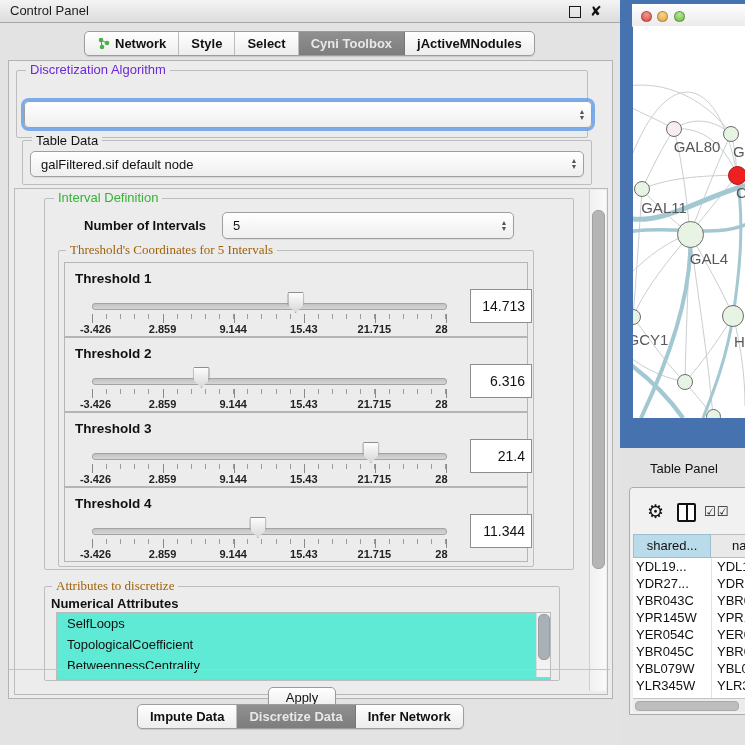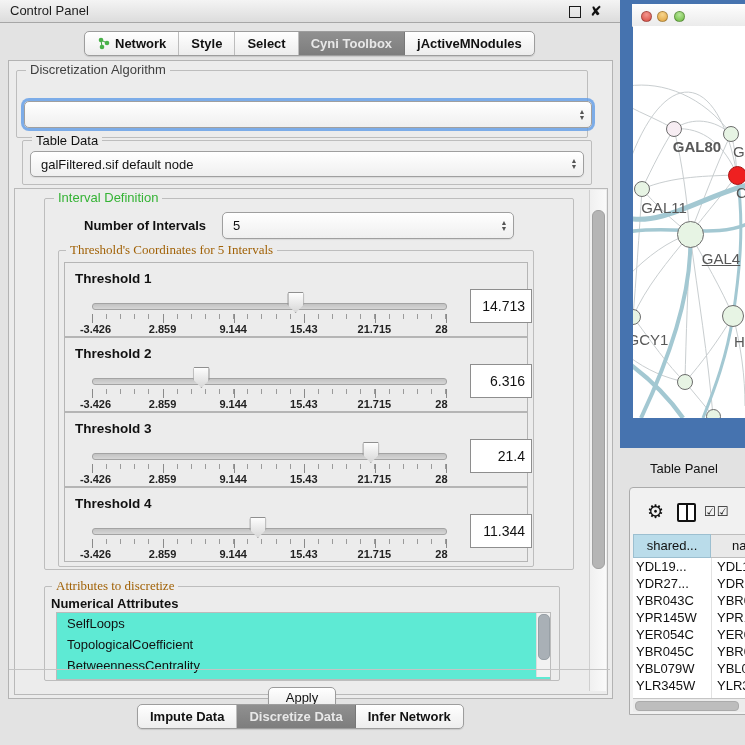--- a/index.html
+++ b/index.html
@@ -12,21 +12,21 @@
   .titlebar .t{position:absolute;left:10px;top:0;line-height:22px;color:#1c1c1c;}
   .float-ic{left:569px;top:6px;width:10px;height:10px;border:1.5px solid #1a1a1a;background:transparent;}
   .close-ic{left:590px;top:3px;font-weight:bold;font-size:14px;color:#111;}
   .seg{display:flex;border:1px solid #9d9d9d;border-radius:5px;overflow:hidden;background:linear-gradient(#ffffff,#ededed);height:23px;box-shadow:0 1px 1px rgba(0,0,0,.12);}
   .seg .tab{padding:0 12px;line-height:23px;font-weight:bold;border-right:1px solid #bdbdbd;color:#111;display:flex;align-items:center;gap:5px;white-space:nowrap;}
   .seg .tab:last-child{border-right:none;}
   .seg .tab.sel{background:linear-gradient(#909090,#7d7d7d);color:#e8e8e8;border-right-color:#777;}
   .main-panel{left:8px;top:60px;width:603px;height:637px;background:#ececec;border:1px solid #b3b3b3;}
   .groupbox{border:1px solid #bdbdbd;border-radius:2px;}
   .grouplabel{position:absolute;background:#ececec;padding:0 4px;line-height:14px;white-space:nowrap;}
-  .g-green{color:#35b335;} .g-blue{color:#a16207;font-family:Liberation Serif, serif;} .g-gray{color:#404040;}
+  .g-green{color:#35b335;} .g-blue{color:#a16207;font-family:Liberation Serif, serif;} .g-gray{color:#6d28d9;}
   .combo{background:linear-gradient(#ffffff,#efefef);border:1px solid #9f9f9f;border-radius:5px;display:flex;align-items:center;box-shadow:0 1px 1px rgba(0,0,0,.08);}
   .combo .cv{flex:1;padding-left:10px;white-space:nowrap;overflow:hidden;}
   .stepper{width:18px;display:flex;flex-direction:column;align-items:center;justify-content:center;line-height:6px;font-size:7px;color:#555;}
   .focusring{box-shadow:0 0 0 3px rgba(96,156,231,.8);}
   
   #popup{left:15px;top:84px;width:563px;height:55px;background:#fff;border:1px solid #c9c9c9;border-radius:5px;z-index:60;
          box-shadow:0 4px 10px rgba(0,0,0,.35);}
   #popup .hint{position:absolute;left:0;right:0;top:4px;text-align:center;color:#b9b9b9;}
   #popup .opt{position:absolute;left:3px;white-space:nowrap;}
   
@@ -334,25 +334,25 @@
   </svg>
   <div class="node pink" style="left:33px;top:95px;width:16px;height:16px;"></div>
   <div class="node" style="left:90px;top:100px;width:16px;height:16px;"></div>
   <div class="node red" style="left:95px;top:140px;width:19px;height:19px;"></div>
   <div class="node" style="left:1px;top:155px;width:16px;height:16px;"></div>
   <div class="node" style="left:44px;top:195px;width:27px;height:27px;"></div>
   <div class="node" style="left:-8px;top:283px;width:16px;height:16px;"></div>
   <div class="node" style="left:89px;top:279px;width:22px;height:22px;"></div>
   <div class="node" style="left:44px;top:348px;width:16px;height:16px;"></div>
   <div class="node" style="left:73px;top:383px;width:15px;height:15px;"></div>
-  <div class="nlabel" style="left:64px;top:112px;font-weight:bold;">GAL80</div>
+  <div class="nlabel" style="left:64px;top:112px;">GAL80</div>
   <div class="nlabel noctr" style="left:100px;top:117px;">GA</div>
   <div class="nlabel noctr" style="left:103px;top:158px;">C</div>
   <div class="nlabel" style="left:31px;top:173px;">GAL11</div>
-  <div class="nlabel" style="left:88px;top:224px;text-decoration:underline;">GAL4</div>
+  <div class="nlabel" style="left:76px;top:224px;">GAL4</div>
   <div class="nlabel" style="left:15px;top:305px;">GCY1</div>
   <div class="nlabel noctr" style="left:101px;top:307px;">H</div>
   <div class="nlabel" style="left:71px;top:388px;">HAP2</div>
 </div>
 
 <div id="tp-region" class="abs">
   <div class="abs" style="left:30px;top:13px;">Table Panel</div>
 </div>
 <div id="tp-window" class="abs"></div>
 <div class="gear abs" style="left:647px;top:500px;">⚙</div>

